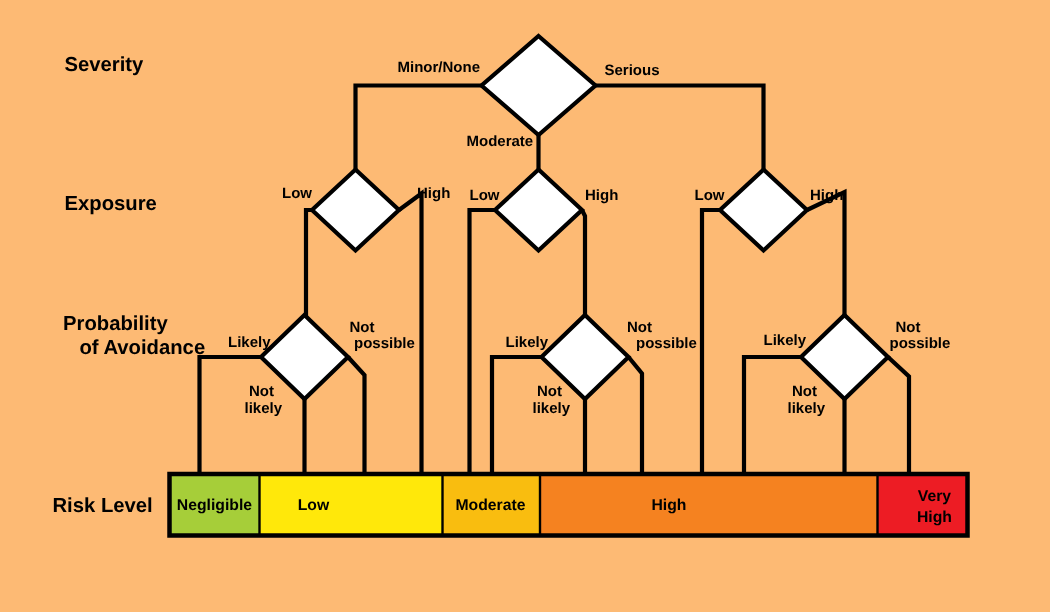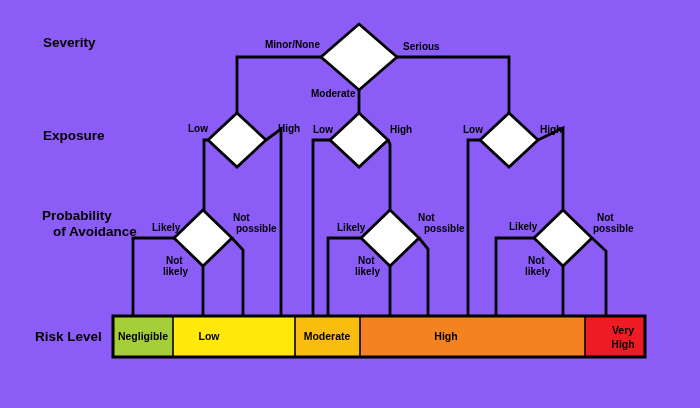--- a/index.html
+++ b/index.html
@@ -1,16 +1,16 @@
 <!DOCTYPE html>
 <html><head>
 <meta charset="utf-8">
 <style>
   html, body { margin: 0; padding: 0; background: #ffffff; }
-  .stage { width: 700px; height: 408px; position: relative; background: #8b5cf6; overflow: hidden; }
+  .stage { width: 700px; height: 408px; position: relative; background: #fdba74; overflow: hidden; }
   svg { display: block; }
   text {
     font-family: "Liberation Sans", sans-serif;
     font-weight: bold;
     fill: #000000;
   }
   .row-label   { font-size: 13.5px; }
   .branch-label{ font-size: 10px; }
   .bar-label   { font-size: 10.5px; }
 </style>

